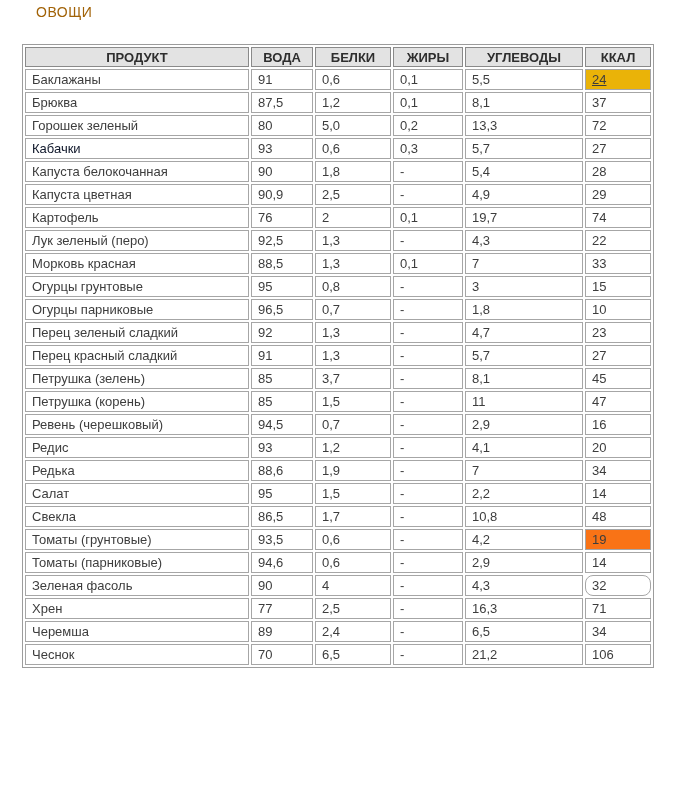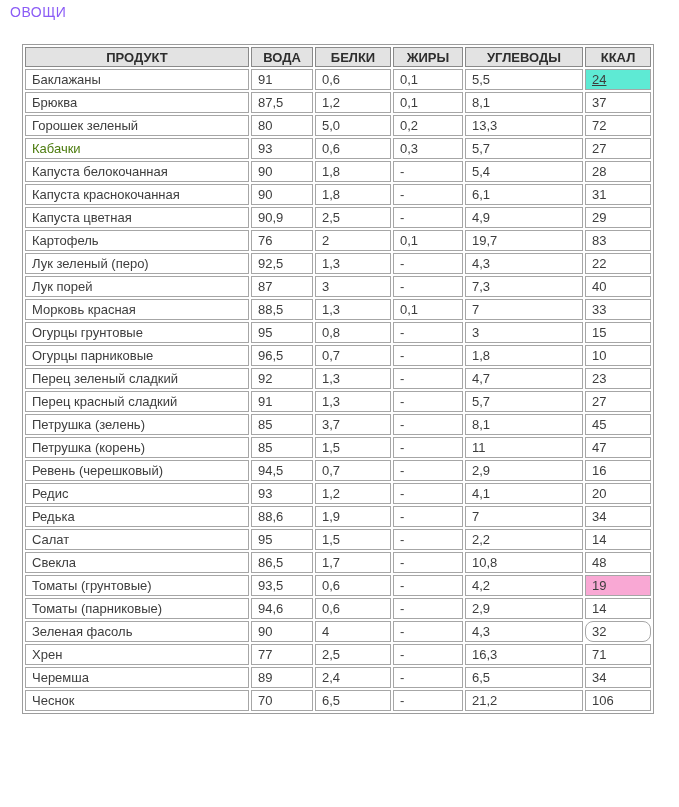--- a/index.html
+++ b/index.html
@@ -11,24 +11,24 @@
     position: relative;
     width: 679px;
     height: 807px;
     overflow: hidden;
     background: #ffffff;
     font-family: "Liberation Sans", "DejaVu Sans", sans-serif;
   }
   .page-title {
     position: absolute;
     top: 4px;
-    left: 10px;
+    left: 36px;
     font-size: 14px;
     font-weight: 400;
-    color: #8b5cf6;
+    color: #a16207;
     letter-spacing: 0.5px;
   }
   table.nutrition {
     position: absolute;
     top: 44px;
     left: 22px;
     width: 626px;
     border-collapse: separate;
     border-spacing: 2px;
     border: 1px solid #9c9c9c;
@@ -96,93 +96,77 @@
         <th style="background: rgb(227, 227, 227);">ККАЛ</th>
       </tr>
     </thead>
     <tbody id="table-body">
         <tr>
           <td style="background: rgb(255, 255, 255); border-color: rgb(166, 166, 166); color: rgb(61, 61, 61);">Баклажаны</td>
           <td style="background: rgb(255, 255, 255); border-color: rgb(166, 166, 166); color: rgb(61, 61, 61);">91</td>
           <td style="background: rgb(255, 255, 255); border-color: rgb(166, 166, 166); color: rgb(61, 61, 61);">0,6</td>
           <td style="background: rgb(255, 255, 255); border-color: rgb(166, 166, 166); color: rgb(61, 61, 61);">0,1</td>
           <td style="background: rgb(255, 255, 255); border-color: rgb(166, 166, 166); color: rgb(61, 61, 61);">5,5</td>
-          <td style="background: #5eead4; border-color: rgb(166, 166, 166); color: rgb(61, 61, 61); text-decoration: underline;">24</td>
+          <td style="background: #eab308; border-color: rgb(166, 166, 166); color: rgb(61, 61, 61); text-decoration: underline;">24</td>
         </tr>
         <tr>
           <td style="background: rgb(255, 255, 255); border-color: rgb(166, 166, 166); color: rgb(61, 61, 61);">Брюква</td>
           <td style="background: rgb(255, 255, 255); border-color: rgb(166, 166, 166); color: rgb(61, 61, 61);">87,5</td>
           <td style="background: rgb(255, 255, 255); border-color: rgb(166, 166, 166); color: rgb(61, 61, 61);">1,2</td>
           <td style="background: rgb(255, 255, 255); border-color: rgb(166, 166, 166); color: rgb(61, 61, 61);">0,1</td>
           <td style="background: rgb(255, 255, 255); border-color: rgb(166, 166, 166); color: rgb(61, 61, 61);">8,1</td>
           <td style="background: rgb(255, 255, 255); border-color: rgb(166, 166, 166); color: rgb(61, 61, 61);">37</td>
         </tr>
         <tr>
           <td style="background: rgb(255, 255, 255); border-color: rgb(166, 166, 166); color: rgb(61, 61, 61);">Горошек зеленый</td>
           <td style="background: rgb(255, 255, 255); border-color: rgb(166, 166, 166); color: rgb(61, 61, 61);">80</td>
           <td style="background: rgb(255, 255, 255); border-color: rgb(166, 166, 166); color: rgb(61, 61, 61);">5,0</td>
           <td style="background: rgb(255, 255, 255); border-color: rgb(166, 166, 166); color: rgb(61, 61, 61);">0,2</td>
           <td style="background: rgb(255, 255, 255); border-color: rgb(166, 166, 166); color: rgb(61, 61, 61);">13,3</td>
           <td style="background: rgb(255, 255, 255); border-color: rgb(166, 166, 166); color: rgb(61, 61, 61);">72</td>
         </tr>
         <tr>
-          <td style="background: rgb(255, 255, 255); border-color: rgb(166, 166, 166); color: #4d7c0f; margin-top: 24px;">Кабачки</td>
+          <td style="background: rgb(255, 255, 255); border-color: rgb(166, 166, 166); color: #0f172a; margin-top: 24px;">Кабачки</td>
           <td style="background: rgb(255, 255, 255); border-color: rgb(166, 166, 166); color: rgb(61, 61, 61);">93</td>
           <td style="background: rgb(255, 255, 255); border-color: rgb(166, 166, 166); color: rgb(61, 61, 61);">0,6</td>
           <td style="background: rgb(255, 255, 255); border-color: rgb(166, 166, 166); color: rgb(61, 61, 61);">0,3</td>
           <td style="background: rgb(255, 255, 255); border-color: rgb(166, 166, 166); color: rgb(61, 61, 61);">5,7</td>
           <td style="background: rgb(255, 255, 255); border-color: rgb(166, 166, 166); color: rgb(61, 61, 61);">27</td>
         </tr>
         <tr>
           <td style="background: rgb(255, 255, 255); border-color: rgb(166, 166, 166); color: rgb(61, 61, 61);">Капуста белокочанная</td>
           <td style="background: rgb(255, 255, 255); border-color: rgb(166, 166, 166); color: rgb(61, 61, 61);">90</td>
           <td style="background: rgb(255, 255, 255); border-color: rgb(166, 166, 166); color: rgb(61, 61, 61);">1,8</td>
           <td style="background: rgb(255, 255, 255); border-color: rgb(166, 166, 166); color: rgb(61, 61, 61);">-</td>
           <td style="background: rgb(255, 255, 255); border-color: rgb(166, 166, 166); color: rgb(61, 61, 61);">5,4</td>
           <td style="background: rgb(255, 255, 255); border-color: rgb(166, 166, 166); color: rgb(61, 61, 61);">28</td>
         </tr>
         <tr>
-          <td style="background: rgb(255, 255, 255); border-color: rgb(166, 166, 166); color: rgb(61, 61, 61);">Капуста краснокочанная</td>
-          <td style="background: rgb(255, 255, 255); border-color: rgb(166, 166, 166); color: rgb(61, 61, 61);">90</td>
-          <td style="background: rgb(255, 255, 255); border-color: rgb(166, 166, 166); color: rgb(61, 61, 61);">1,8</td>
-          <td style="background: rgb(255, 255, 255); border-color: rgb(166, 166, 166); color: rgb(61, 61, 61);">-</td>
-          <td style="background: rgb(255, 255, 255); border-color: rgb(166, 166, 166); color: rgb(61, 61, 61);">6,1</td>
-          <td style="background: rgb(255, 255, 255); border-color: rgb(166, 166, 166); color: rgb(61, 61, 61);">31</td>
-        </tr>
-        <tr>
           <td style="background: rgb(255, 255, 255); border-color: rgb(166, 166, 166); color: rgb(61, 61, 61);">Капуста цветная</td>
           <td style="background: rgb(255, 255, 255); border-color: rgb(166, 166, 166); color: rgb(61, 61, 61);">90,9</td>
           <td style="background: rgb(255, 255, 255); border-color: rgb(166, 166, 166); color: rgb(61, 61, 61);">2,5</td>
           <td style="background: rgb(255, 255, 255); border-color: rgb(166, 166, 166); color: rgb(61, 61, 61);">-</td>
           <td style="background: rgb(255, 255, 255); border-color: rgb(166, 166, 166); color: rgb(61, 61, 61);">4,9</td>
           <td style="background: rgb(255, 255, 255); border-color: rgb(166, 166, 166); color: rgb(61, 61, 61);">29</td>
         </tr>
         <tr>
           <td style="background: rgb(255, 255, 255); border-color: rgb(166, 166, 166); color: rgb(61, 61, 61);">Картофель</td>
           <td style="background: rgb(255, 255, 255); border-color: rgb(166, 166, 166); color: rgb(61, 61, 61);">76</td>
           <td style="background: rgb(255, 255, 255); border-color: rgb(166, 166, 166); color: rgb(61, 61, 61);">2</td>
           <td style="background: rgb(255, 255, 255); border-color: rgb(166, 166, 166); color: rgb(61, 61, 61);">0,1</td>
           <td style="background: rgb(255, 255, 255); border-color: rgb(166, 166, 166); color: rgb(61, 61, 61);">19,7</td>
-          <td style="background: rgb(255, 255, 255); border-color: rgb(166, 166, 166); color: rgb(61, 61, 61);">83</td>
+          <td style="background: rgb(255, 255, 255); border-color: rgb(166, 166, 166); color: rgb(61, 61, 61);">74</td>
         </tr>
         <tr>
           <td style="background: rgb(255, 255, 255); border-color: rgb(166, 166, 166); color: rgb(61, 61, 61);">Лук зеленый (перо)</td>
           <td style="background: rgb(255, 255, 255); border-color: rgb(166, 166, 166); color: rgb(61, 61, 61);">92,5</td>
           <td style="background: rgb(255, 255, 255); border-color: rgb(166, 166, 166); color: rgb(61, 61, 61);">1,3</td>
           <td style="background: rgb(255, 255, 255); border-color: rgb(166, 166, 166); color: rgb(61, 61, 61);">-</td>
           <td style="background: rgb(255, 255, 255); border-color: rgb(166, 166, 166); color: rgb(61, 61, 61);">4,3</td>
           <td style="background: rgb(255, 255, 255); border-color: rgb(166, 166, 166); color: rgb(61, 61, 61);">22</td>
-        </tr>
-        <tr>
-          <td style="background: rgb(255, 255, 255); border-color: rgb(166, 166, 166); color: rgb(61, 61, 61);">Лук порей</td>
-          <td style="background: rgb(255, 255, 255); border-color: rgb(166, 166, 166); color: rgb(61, 61, 61);">87</td>
-          <td style="background: rgb(255, 255, 255); border-color: rgb(166, 166, 166); color: rgb(61, 61, 61);">3</td>
-          <td style="background: rgb(255, 255, 255); border-color: rgb(166, 166, 166); color: rgb(61, 61, 61);">-</td>
-          <td style="background: rgb(255, 255, 255); border-color: rgb(166, 166, 166); color: rgb(61, 61, 61);">7,3</td>
-          <td style="background: rgb(255, 255, 255); border-color: rgb(166, 166, 166); color: rgb(61, 61, 61);">40</td>
         </tr>
         <tr>
           <td style="background: rgb(255, 255, 255); border-color: rgb(166, 166, 166); color: rgb(61, 61, 61);">Морковь красная</td>
           <td style="background: rgb(255, 255, 255); border-color: rgb(166, 166, 166); color: rgb(61, 61, 61);">88,5</td>
           <td style="background: rgb(255, 255, 255); border-color: rgb(166, 166, 166); color: rgb(61, 61, 61);">1,3</td>
           <td style="background: rgb(255, 255, 255); border-color: rgb(166, 166, 166); color: rgb(61, 61, 61);">0,1</td>
           <td style="background: rgb(255, 255, 255); border-color: rgb(166, 166, 166); color: rgb(61, 61, 61);">7</td>
           <td style="background: rgb(255, 255, 255); border-color: rgb(166, 166, 166); color: rgb(61, 61, 61);">33</td>
         </tr>
         <tr>
@@ -272,21 +256,21 @@
           <td style="background: rgb(255, 255, 255); border-color: rgb(166, 166, 166); color: rgb(61, 61, 61);">-</td>
           <td style="background: rgb(255, 255, 255); border-color: rgb(166, 166, 166); color: rgb(61, 61, 61);">10,8</td>
           <td style="background: rgb(255, 255, 255); border-color: rgb(166, 166, 166); color: rgb(61, 61, 61);">48</td>
         </tr>
         <tr>
           <td style="background: rgb(255, 255, 255); border-color: rgb(166, 166, 166); color: rgb(61, 61, 61);">Томаты (грунтовые)</td>
           <td style="background: rgb(255, 255, 255); border-color: rgb(166, 166, 166); color: rgb(61, 61, 61);">93,5</td>
           <td style="background: rgb(255, 255, 255); border-color: rgb(166, 166, 166); color: rgb(61, 61, 61);">0,6</td>
           <td style="background: rgb(255, 255, 255); border-color: rgb(166, 166, 166); color: rgb(61, 61, 61);">-</td>
           <td style="background: rgb(255, 255, 255); border-color: rgb(166, 166, 166); color: rgb(61, 61, 61);">4,2</td>
-          <td style="background: #f9a8d4; border-color: rgb(166, 166, 166); color: rgb(61, 61, 61);">19</td>
+          <td style="background: #f97316; border-color: rgb(166, 166, 166); color: rgb(61, 61, 61);">19</td>
         </tr>
         <tr>
           <td style="background: rgb(255, 255, 255); border-color: rgb(166, 166, 166); color: rgb(61, 61, 61);">Томаты (парниковые)</td>
           <td style="background: rgb(255, 255, 255); border-color: rgb(166, 166, 166); color: rgb(61, 61, 61);">94,6</td>
           <td style="background: rgb(255, 255, 255); border-color: rgb(166, 166, 166); color: rgb(61, 61, 61);">0,6</td>
           <td style="background: rgb(255, 255, 255); border-color: rgb(166, 166, 166); color: rgb(61, 61, 61);">-</td>
           <td style="background: rgb(255, 255, 255); border-color: rgb(166, 166, 166); color: rgb(61, 61, 61);">2,9</td>
           <td style="background: rgb(255, 255, 255); border-color: rgb(166, 166, 166); color: rgb(61, 61, 61);">14</td>
         </tr>
         <tr>

